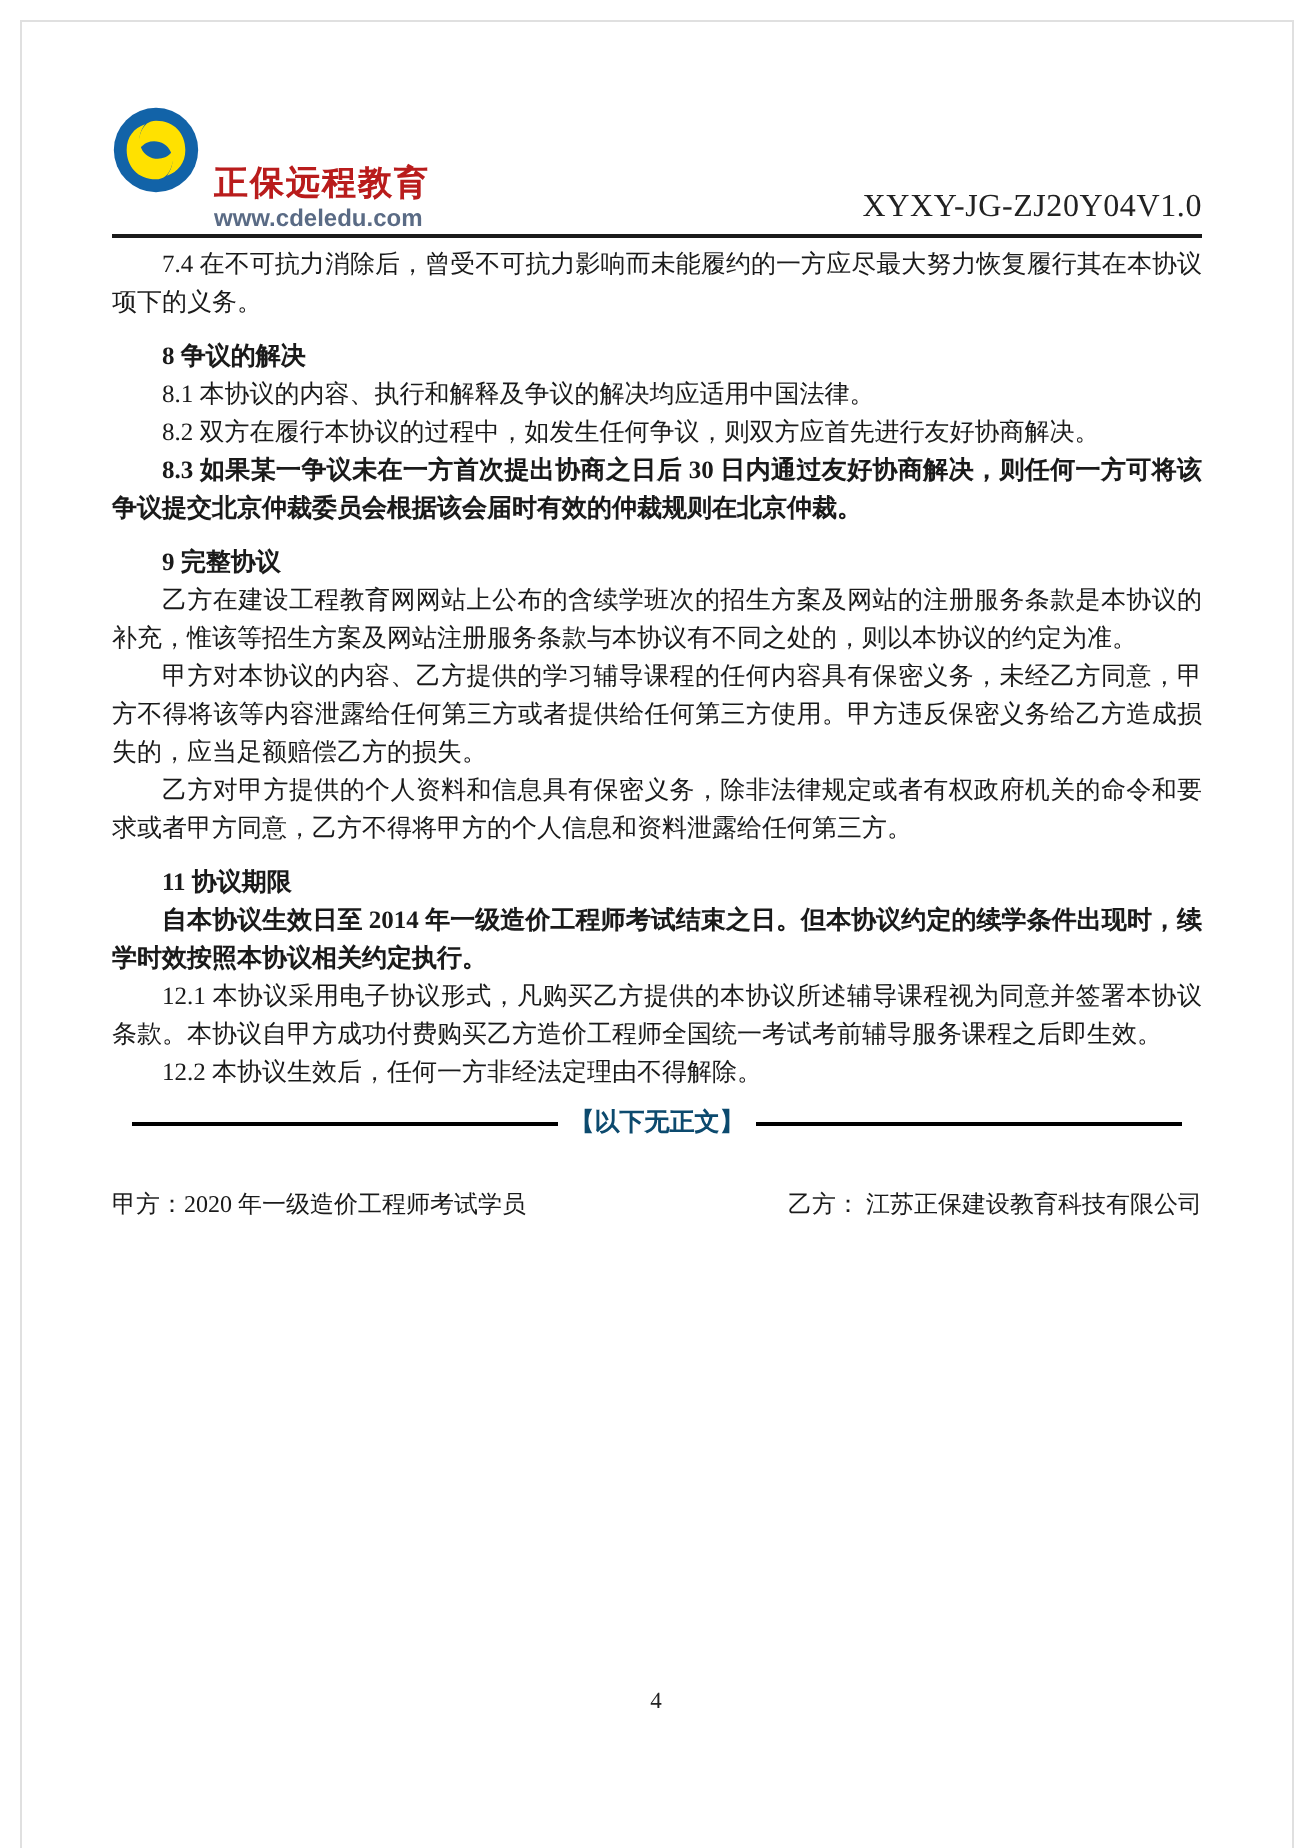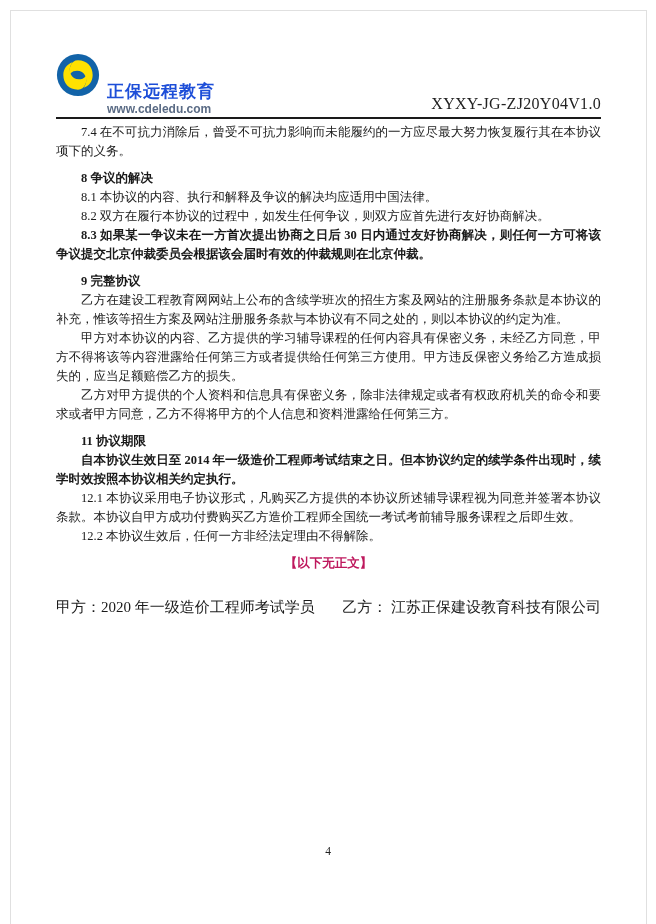--- a/index.html
+++ b/index.html
@@ -18,47 +18,47 @@
     margin-top: 24px;
     border-bottom: 2px solid #1a1a1a;
     display: flex; justify-content: space-between; align-items: flex-end;
     padding-bottom: 2px;
   }
   .logo-block { display: flex; align-items: center; gap: 7px; }
   .logo-mark { width: 44px; height: 44px; display: block; }
   .brand-col { display: flex; flex-direction: column; line-height: 1.05; }
   .brand-name {
     font-family: "Liberation Sans", "DejaVu Sans", sans-serif;
-    font-size: 17px; font-weight: bold; color: #1d4ed8; letter-spacing: 1px; margin-top: 48px;
+    font-size: 17px; font-weight: bold; color: #b91c1c; letter-spacing: 1px; margin-top: 48px;
   }
   .brand-url {
     font-family: "Liberation Sans", "DejaVu Sans", sans-serif;
     font-size: 12px; font-weight: bold; color: #5a6b85; margin-top: 2px;
   }
   .doc-code {
     font-size: 16px; color: #222; padding-bottom: 2px; letter-spacing: 0.3px;
   }
   
   .doc-body { margin-top: 4px; font-size: 12.5px; line-height: 19px; text-align: justify; }
   .doc-body p { margin: 0; text-indent: 2em; }
   .doc-body p.hd { font-weight: bold; margin-top: 8px; }
   .doc-body p.bold { font-weight: bold; }
   
   .end-marker {
     display: flex; align-items: center; margin-top: 7px;
-    font-size: 12.5px; font-weight: bold; color: #be185d; flex-direction: column;
+    font-size: 12.5px; font-weight: bold; color: #0c4a6e;
   }
   .end-marker .dash { flex: 1; border-top: 2px solid #000; margin: 0 2px; }
   .end-marker .dash.left { margin-left: 10px; }
   .end-marker .dash.right { margin-right: 10px; }
   .end-marker .label { padding: 0 4px; white-space: nowrap; }
   
   .signature-row {
     display: flex; justify-content: space-between;
-    margin-top: 24px; font-size: 15px;
+    margin-top: 24px; font-size: 12px;
   }
   
   .page-number {
     position: absolute; left: 0; top: 845px; width: 100%;
     text-align: center; font-size: 11.5px; color: #222;
   }
 </style>
 </head>
 <body>
 

